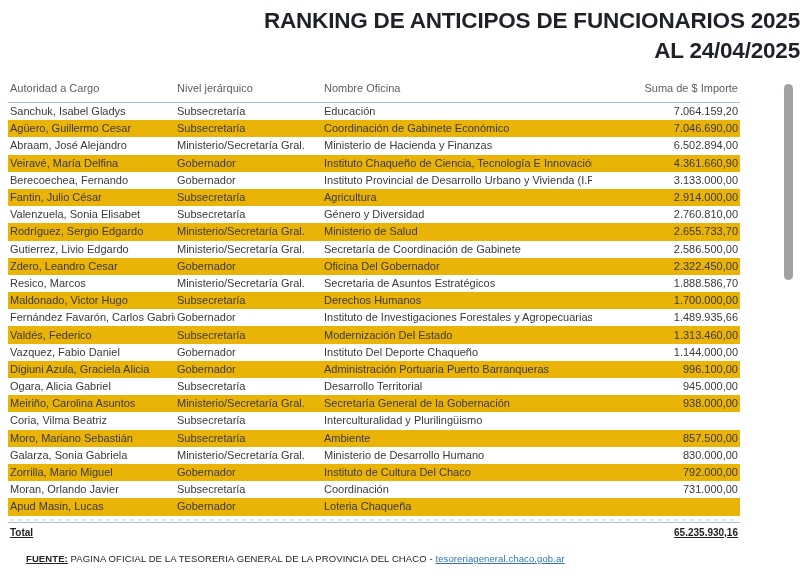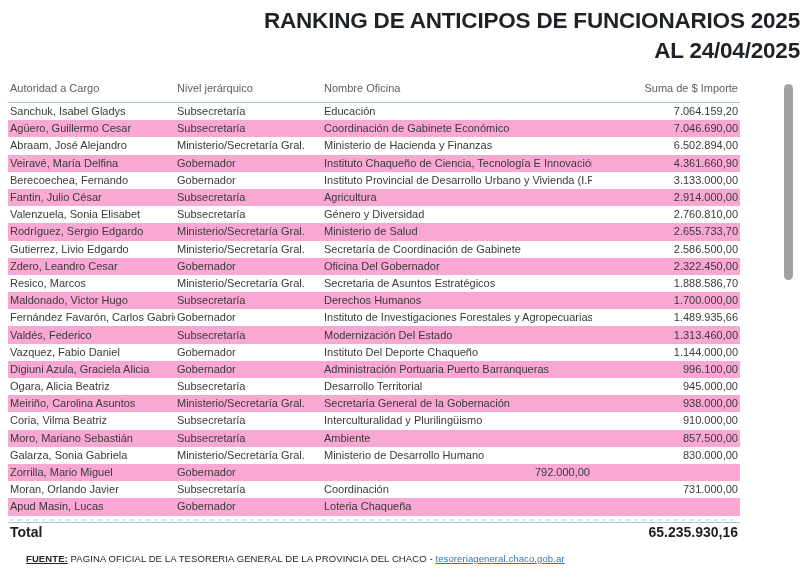--- a/index.html
+++ b/index.html
@@ -21,34 +21,34 @@
     display:grid;grid-template-columns:167px 147px auto 148px;
     align-items:end;height:23px;border-bottom:1px solid #a6c5db;
     font-size:11px;color:#605e5c;padding-bottom:8px;box-sizing:border-box;
   }
   .hdr .cell{padding:0 2px;white-space:nowrap;overflow:hidden;}
   .hdr .amt{text-align:right;position:relative;}
   .row{
     display:grid;grid-template-columns:167px 147px auto 148px;
     height:17.2px;align-items:center;font-size:11px;color:#3b3a39;
   }
-  .row.alt{background:#f9a8d4;}
+  .row.alt{background:#eab308;}
   .row .cell{padding:0 2px;white-space:nowrap;overflow:hidden;line-height:17px;}
   .row .amt{text-align:right;}
   
   .clipped-row{
     height:6px;overflow:hidden;position:relative;border-bottom:1px solid #a6c5db;
   }
   .clipped-row .sliver{
     position:absolute;top:3px;left:2px;right:4px;height:2px;opacity:.55;
     background:repeating-linear-gradient(90deg,#b9c9d6 0 3px,#ffffff 3px 7px,#c5d3de 7px 12px,#ffffff 12px 16px);
   }
   .total-row{
     display:grid;grid-template-columns:167px 147px auto 148px;
-    height:19px;align-items:center;font-size:14px;font-weight:700;color:#1f1f1f;
+    height:19px;align-items:center;font-size:10px;font-weight:700;color:#1f1f1f;text-decoration:underline;
   }
   .total-row .cell{padding:0 2px;}
   .total-row .amt{text-align:right;}
   
   .scrollbar-track{
     position:absolute;top:84px;right:7px;width:9px;height:440px;background:transparent;
   }
   .scrollbar-thumb{
     position:absolute;top:0;left:0;width:9px;height:196px;background:#a3a2a1;border-radius:5px;
   }
@@ -188,57 +188,57 @@
   </div>
 
   <div class="row alt">
     <div class="cell c-name">Digiuni Azula, Graciela Alicia</div>
     <div class="cell c-level">Gobernador</div>
     <div class="cell c-office">Administración Portuaria Puerto Barranqueras</div>
     <div class="cell amt c-amount">996.100,00</div>
   </div>
 
   <div class="row">
-    <div class="cell c-name">Ogara, Alicia Beatriz</div>
+    <div class="cell c-name">Ogara, Alicia Gabriel</div>
     <div class="cell c-level">Subsecretaría</div>
     <div class="cell c-office">Desarrollo Territorial</div>
     <div class="cell amt c-amount">945.000,00</div>
   </div>
 
   <div class="row alt">
     <div class="cell c-name">Meiriño, Carolina Asuntos</div>
     <div class="cell c-level">Ministerio/Secretaría Gral.</div>
     <div class="cell c-office">Secretaría General de la Gobernación</div>
     <div class="cell amt c-amount">938.000,00</div>
   </div>
 
   <div class="row">
     <div class="cell c-name">Coria, Vilma Beatriz</div>
     <div class="cell c-level">Subsecretaría</div>
     <div class="cell c-office">Interculturalidad y Plurilingüismo</div>
-    <div class="cell amt c-amount">910.000,00</div>
   </div>
 
   <div class="row alt">
     <div class="cell c-name">Moro, Mariano Sebastián</div>
     <div class="cell c-level">Subsecretaría</div>
     <div class="cell c-office">Ambiente</div>
     <div class="cell amt c-amount">857.500,00</div>
   </div>
 
   <div class="row">
     <div class="cell c-name">Galarza, Sonia Gabriela</div>
     <div class="cell c-level">Ministerio/Secretaría Gral.</div>
     <div class="cell c-office">Ministerio de Desarrollo Humano</div>
     <div class="cell amt c-amount">830.000,00</div>
   </div>
 
   <div class="row alt">
     <div class="cell c-name">Zorrilla, Mario Miguel</div>
     <div class="cell c-level">Gobernador</div>
+    <div class="cell c-office">Instituto de Cultura Del Chaco</div>
     <div class="cell amt c-amount">792.000,00</div>
   </div>
 
   <div class="row">
     <div class="cell c-name">Moran, Orlando Javier</div>
     <div class="cell c-level">Subsecretaría</div>
     <div class="cell c-office">Coordinación</div>
     <div class="cell amt c-amount">731.000,00</div>
   </div>
 

